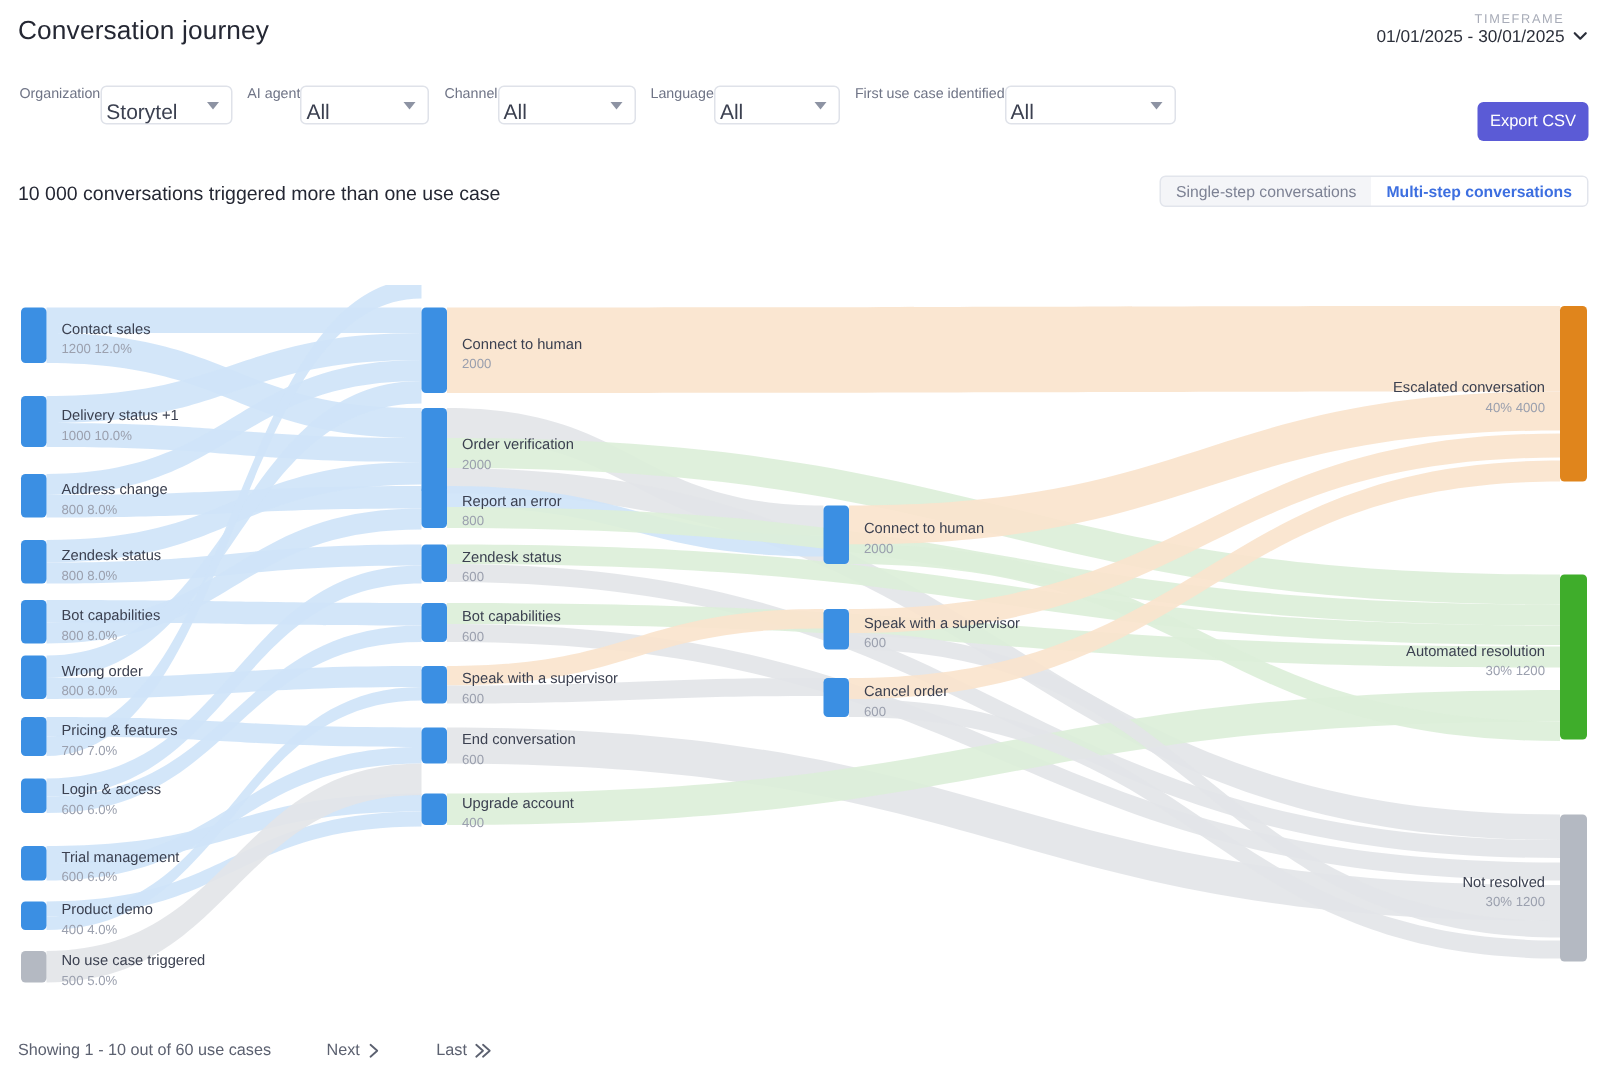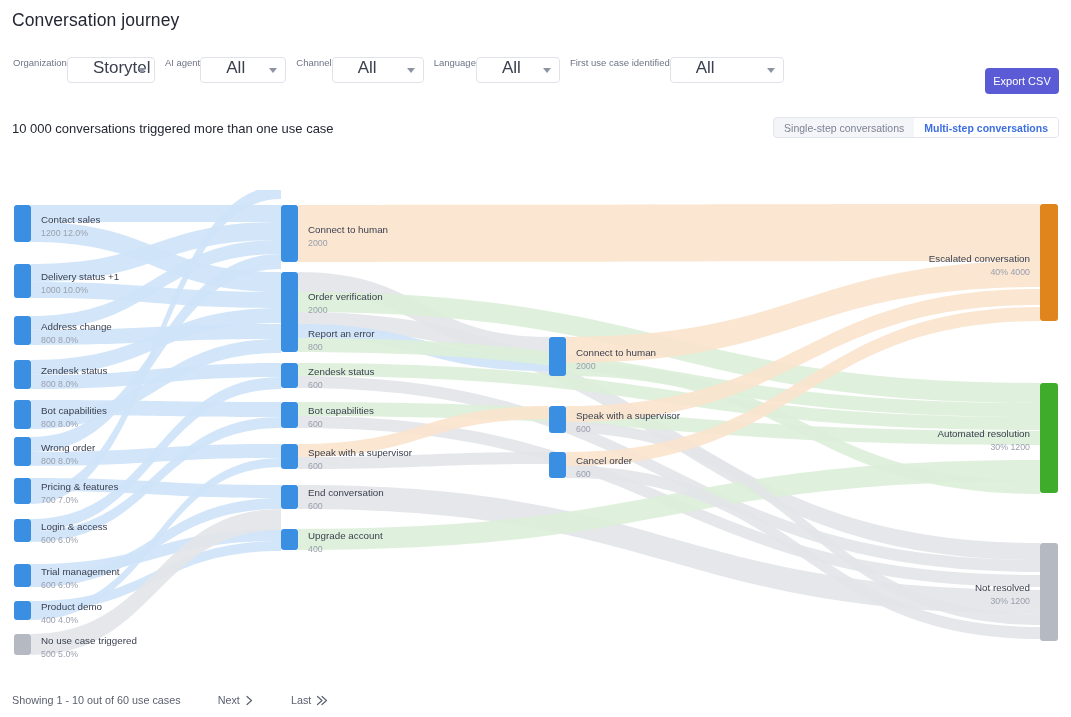--- a/index.html
+++ b/index.html
@@ -37,22 +37,22 @@
 
   
   .filters { position: absolute; left: 12px; top: 57px; display: flex; gap: 9px; }
   .filter { display: flex; flex-direction: row; }
   .filter-label {
     font-size: 9.5px; color: #6f7486; margin-bottom: 4px; padding-left: 1px;
   }
   .select {
     position: relative;
     height: 26px; border: 1px solid #dfe2e9; border-radius: 4px;
-    background: #fff; display: flex; align-items: flex-start;
-    padding: 0 22px 0 25px; font-size: 17px; color: #3b4050;
+    background: #fff; display: flex; align-items: flex-end;
+    padding: 0 22px 0 3px; font-size: 14px; color: #3b4050;
     cursor: pointer; white-space: nowrap;
   }
   .w1 { width: 88px; } .w2 { width: 86px; } .w3 { width: 104px; }
   .w4 { width: 92px; } .w5 { width: 84px; } .w6 { width: 114px; }
   .caret {
     position: absolute; right: 8px; top: 50%; margin-top: -2px;
     width: 0; height: 0;
     border-left: 4px solid transparent; border-right: 4px solid transparent;
     border-top: 5px solid #8d93a3;
   }
@@ -107,20 +107,27 @@
   }
   .pager { display: flex; align-items: center; gap: 5px; cursor: pointer; color: #5c6170; }
 </style>
 </head>
 <body>
 
 <div class="page">
 
   <div class="page-title">Conversation journey</div>
 
+  <div class="timeframe-wrap">
+    <div class="timeframe-label">TIMEFRAME</div>
+    <div class="timeframe-value">01/01/2025 - 30/01/2025</div>
+    <svg class="tf-chevron" viewBox="0 0 12 12">
+      <path d="M2 4.5 L6 8.5 L10 4.5" fill="none" stroke="#2b2f3a" stroke-width="1.6" stroke-linecap="round" stroke-linejoin="round"></path>
+    </svg>
+  </div>
 
   <div class="filters">
     <div class="filter">
       <div class="filter-label">Organization</div>
       <div class="select w1">
         <span>Storytel</span>
         <span class="caret"></span>
       </div>
     </div>
     <div class="filter">

